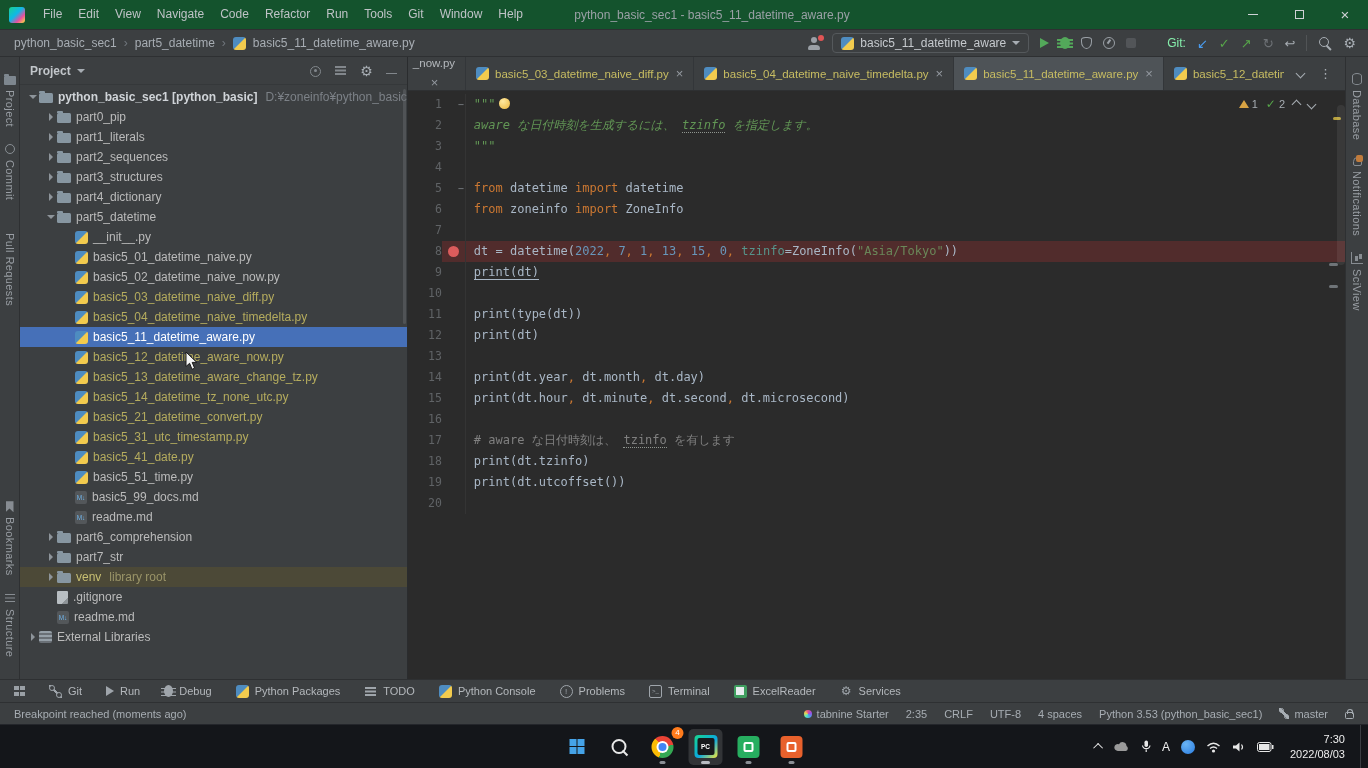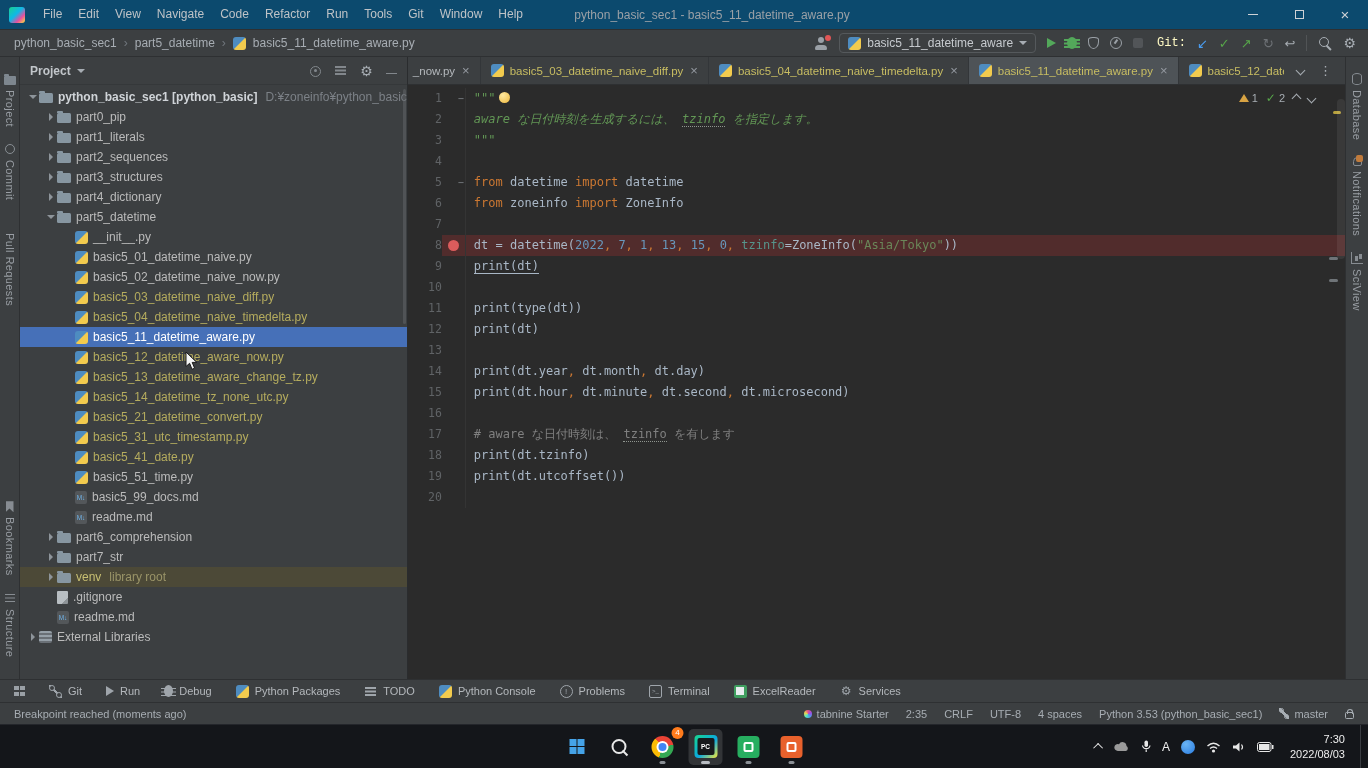--- a/index.html
+++ b/index.html
@@ -2,21 +2,21 @@
 <html><head>
 <meta charset="utf-8">
 <style>
   * { box-sizing:border-box; margin:0; padding:0; }
   html,body { width:1368px; height:768px; overflow:hidden; }
   body { position:relative; background:#2b2b2b; font-family:"Liberation Sans","DejaVu Sans",sans-serif; font-size:12px; color:#bbbbbb; }
 
   .ide { position:absolute; top:0; left:0; right:0; bottom:44px; display:flex; flex-direction:column; }
 
   
-  .titlebar { flex:0 0 30px; background:#0c4a6e; border-bottom:1px solid #2e3032; display:flex; align-items:center; position:relative; }
+  .titlebar { flex:0 0 30px; background:#14532d; border-bottom:1px solid #2e3032; display:flex; align-items:center; position:relative; }
   .app-logo { width:16px; height:16px; border-radius:3px; margin:0 10px 0 9px; background:linear-gradient(135deg,#1bd08d 0%,#0fb8e8 45%,#e84fa0 72%,#f8e838 100%); flex-shrink:0; }
   .menus { display:flex; align-items:center; }
   .menu-item { padding:0 8px; line-height:29px; color:#bfc3c7; }
   .win-title { position:absolute; left:50%; transform:translateX(-50%); color:#9aa0a6; white-space:nowrap;margin-left:28px; }
   .win-controls { margin-left:auto; display:flex; height:100%; }
   .wc { width:46px; display:flex; align-items:center; justify-content:center; color:#cfd2d6; }
   .wc-min i { display:block; width:10px; height:1px; background:#cfd2d6; }
   .wc-max i { display:block; width:9px; height:9px; border:1px solid #cfd2d6; }
   .wc-close { font-size:15px; }
 
@@ -31,21 +31,21 @@
   .person .dot { position:absolute; top:-2px; right:-3px; width:6px; height:6px; border-radius:50%; background:#e05555; }
   .run-combo { display:flex; align-items:center; gap:6px; padding:2px 8px; border:1px solid #55595c; border-radius:4px; color:#c6cace; }
   .caret-down { width:0; height:0; border-left:4px solid transparent; border-right:4px solid transparent; border-top:4px solid #a7adb3; }
   .play { width:0; height:0; border-top:5.5px solid transparent; border-bottom:5.5px solid transparent; border-left:9px solid #53a85a; }
   .bug { width:10px; height:12px; background:#53a85a; border-radius:5px / 6px; position:relative; }
   .bug::before { content:''; position:absolute; left:-3px; top:2px; width:16px; height:1.5px; background:#53a85a; box-shadow:0 3.5px #53a85a, 0 7px #53a85a; }
   .shield { width:11px; height:12px; border:1.5px solid #9aa0a6; border-radius:5px 5px 6px 6px / 3px 3px 8px 8px; }
   .gauge { width:12px; height:12px; border:1.5px solid #9aa0a6; border-radius:50%; position:relative; }
   .gauge::after { content:''; position:absolute; left:4px; top:1px; width:1.5px; height:5px; background:#9aa0a6; transform:rotate(35deg); }
   .stopbtn { width:10px; height:10px; background:#64686b; border-radius:2px; opacity:.55; }
-  .git-label { color:#fef9c3; margin-left:3px;font-family:Liberation Mono, monospace; }
+  .git-label { color:#86efac; margin-left:20px; }
   .ico-txt { font-size:13px; line-height:1; font-family:"DejaVu Sans",sans-serif; }
   .blue { color:#4a9df0; } .green { color:#57a64a; } .dim { color:#6d7175; } .gray { color:#a7adb3; }
   .vsep { width:1px; height:16px; background:#515456; }
   .search-ic { position:relative; width:14px; height:14px; }
   .search-ic::before { content:''; position:absolute; top:1px; left:1px; width:8px; height:8px; border:1.5px solid #a7adb3; border-radius:50%; }
   .search-ic::after { content:''; position:absolute; width:6px; height:1.5px; background:#a7adb3; transform:rotate(45deg); bottom:2px; right:0; }
   .gear-txt { font-size:14px; color:#a7adb3; line-height:1; font-family:"DejaVu Sans",sans-serif; }
 
   
   .main { flex:1; display:flex; min-height:0; }
@@ -100,21 +100,21 @@
   .textra { margin-left:8px; color:#7c8187; }
   .trow.librow .textra { color:#9a9468; }
   .pp-scrollbar { position:absolute; right:1px; top:32px; width:3px; height:235px; background:#606468; border-radius:2px; opacity:.55; }
 
   
   .editor { flex:1; display:flex; flex-direction:column; min-width:0; background:#2b2b2b; }
   .tabbar { flex:0 0 28px; background:#3c3f41; border-bottom:1px solid #2e3032; display:flex; align-items:stretch; }
   #tabs { display:flex; overflow:hidden; }
   .tab { display:flex; align-items:center; gap:6px; padding:0 10px; border-right:1px solid #333639; font-size:11.5px; color:#b4b8bc; flex-shrink:0; }
   .tab.active { background:#4e5357; }
-  .tab.clip { padding-left:5px; }
+  .tab.clip { padding-left:5px;flex-direction:column; }
   .tab-label.olive { color:#c8bd62; }
   .tab-close { color:#9499a0; font-size:13px; margin-left:1px; }
   .tab-actions { margin-left:auto; display:flex; align-items:center; gap:15px; padding:0 13px; color:#a7adb3; }
   .chev { width:7px; height:7px; border-left:1.5px solid #a7adb3; border-bottom:1.5px solid #a7adb3; }
   .chev-up { transform:rotate(135deg); }
   .chev-down { transform:rotate(-45deg); }
   .dots { font-size:13px; color:#a7adb3; font-family:"DejaVu Sans",sans-serif; }
 
   .code { flex:1; position:relative; overflow:hidden; padding-top:3px; font-family:"DejaVu Sans Mono","Liberation Mono",monospace; font-size:12px; }
   .crow { display:flex; height:21px; }

